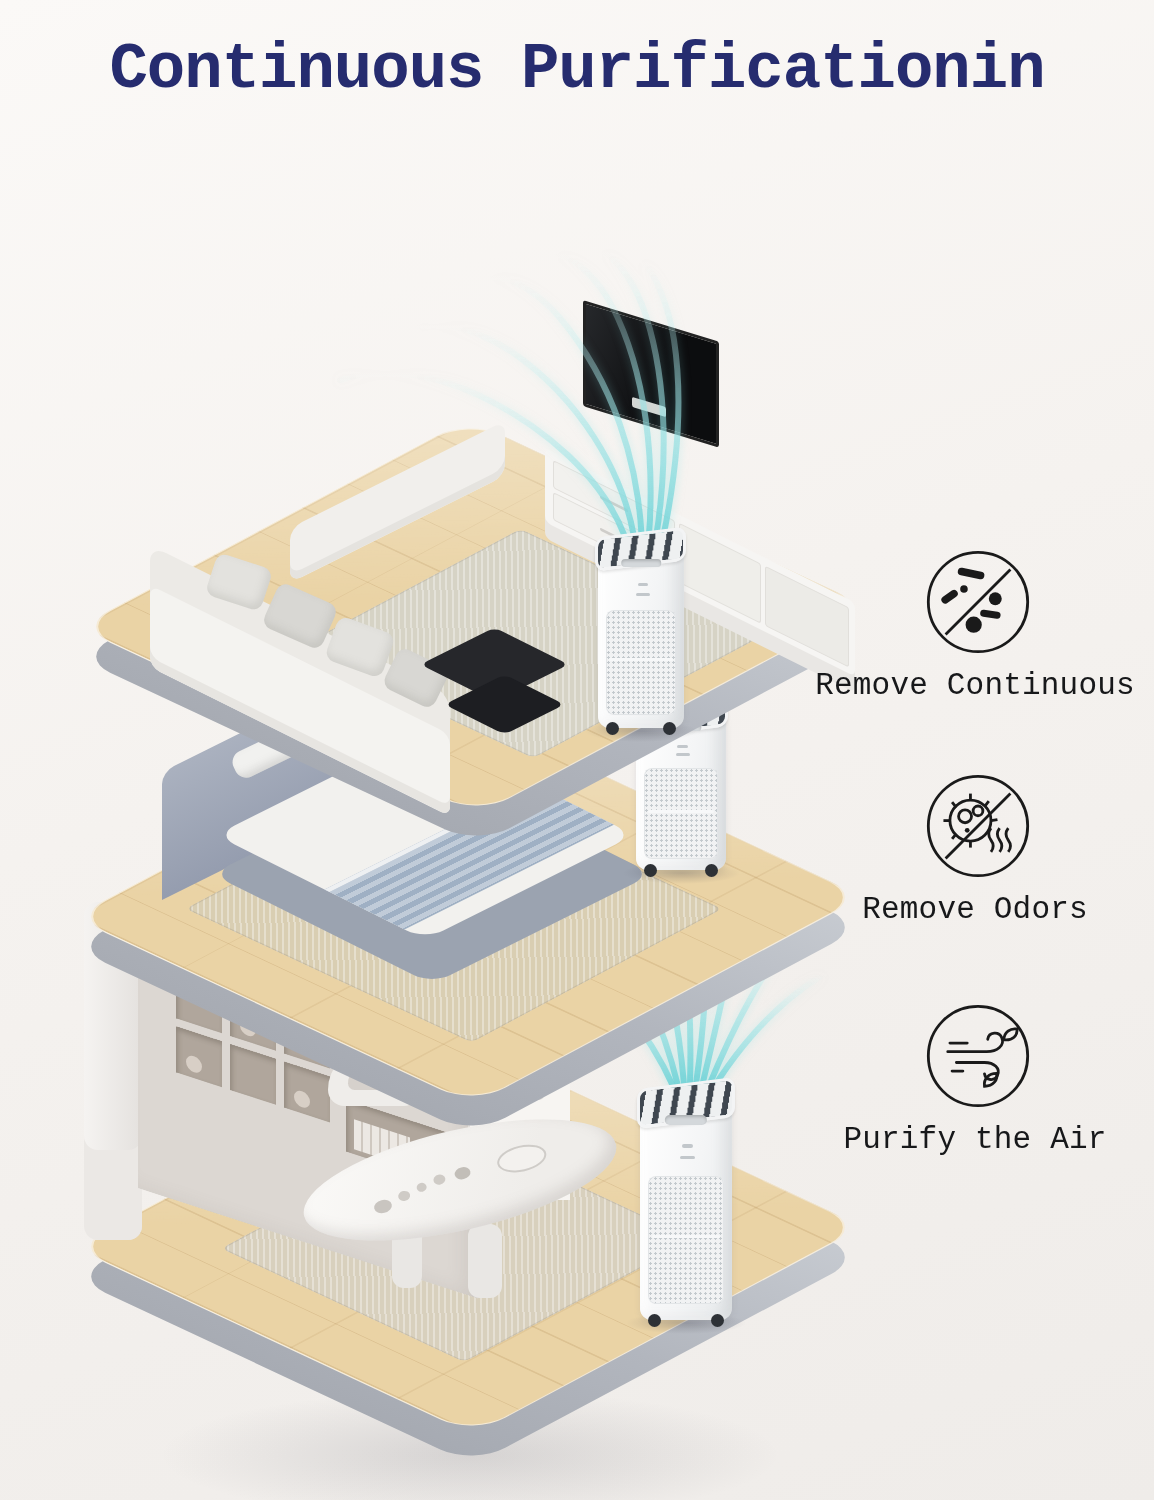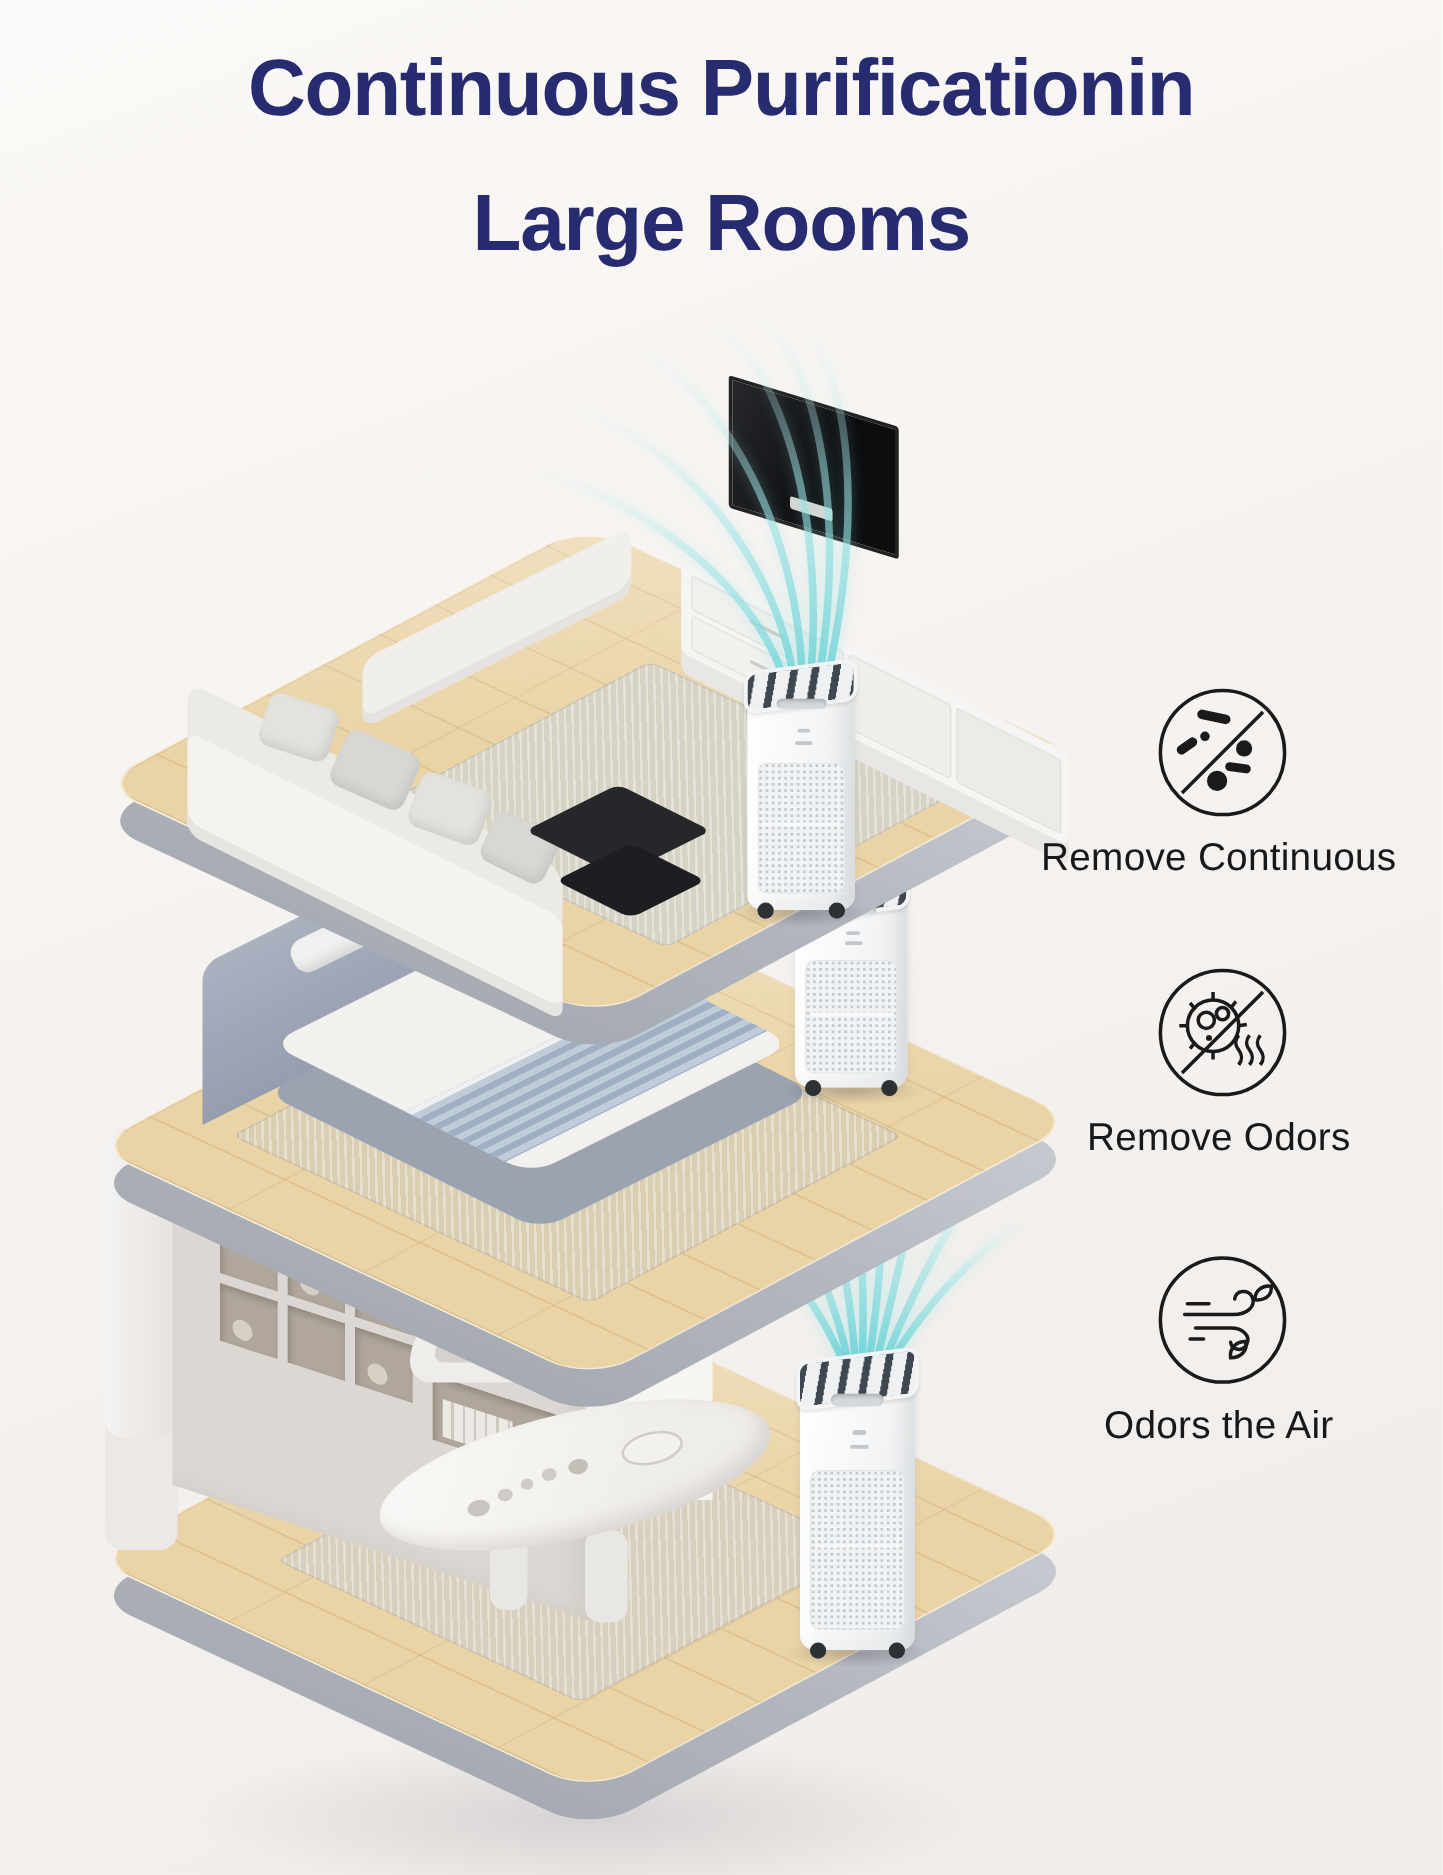--- a/index.html
+++ b/index.html
@@ -1,19 +1,19 @@
 <!DOCTYPE html>
 <html><head>
 <meta charset="utf-8">
 <style>
   html,body{margin:0;padding:0;}
   body{width:1154px;height:1500px;position:relative;overflow:hidden;
        font-family:"Liberation Sans",sans-serif;
        background:linear-gradient(160deg,#fbf9f7 0%,#f5f2ef 45%,#efece9 100%);}
-  .stage{position:absolute;inset:0;width:1154px;height:1500px;}
+  .stage{position:absolute;inset:0;width:1154px;height:1500px;font-family:Liberation Mono, monospace;}
 
   
   .title{position:absolute;top:16px;left:0;width:100%;text-align:center;z-index:50;
          color:#262c6f;font-weight:700;font-size:64px;line-height:108px;letter-spacing:-1px;}
 
   
   .feat-icon{position:absolute;left:924px;width:108px;height:108px;z-index:50;}
   .feat-label{position:absolute;left:800px;width:350px;text-align:center;z-index:50;
               font-size:31px;color:#17181a;letter-spacing:.2px;}
 
@@ -297,21 +297,20 @@
       <div class="pur-ctrl"></div>
       <div class="pur-ctrl c2"></div>
       <div class="pur-grille"></div>
       <div class="wheel w1"></div>
       <div class="wheel w2"></div>
     </div>
   </div>
 
   <div class="title">
     <div>Continuous Purificationin</div>
-    <div>Large Rooms</div>
   </div>
 
   <svg class="feat-icon" style="top:548px;" viewBox="0 0 100 100">
     <g fill="none" stroke="#1a1a1a" stroke-width="2.6">
       <circle cx="50" cy="50" r="46"></circle>
       <line x1="80" y1="20" x2="20" y2="80"></line>
     </g>
     <g fill="#1a1a1a">
       <rect x="31" y="20" width="25" height="7" rx="3.5" transform="rotate(12 43 24)"></rect>
       <circle cx="37" cy="38" r="3.5"></circle>
@@ -349,15 +348,15 @@
     <g fill="none" stroke="#1a1a1a" stroke-width="2.6" stroke-linecap="round">
       <circle cx="50" cy="50" r="46"></circle>
       <line x1="24" y1="38" x2="40" y2="38"></line>
       <path d="M22,46 h36 c10,0 17,-6 14,-13 c-2.5,-6 -12,-5.5 -13,1.5"></path>
       <path d="M74,35 c0,-7 6,-11 12,-10 c1,6 -4,11 -12,10 z"></path>
       <path d="M30,56 h26 c9,0 15,5.5 12,12 c-2.5,5.5 -11,5 -12,-1.5"></path>
       <path d="M56,78 c-1,-7 4,-12 11,-12 c2,6 -3,12 -11,12 z"></path>
       <line x1="26" y1="64" x2="36" y2="64"></line>
     </g>
   </svg>
-  <div class="feat-label" style="top:1122px;">Odors the Air</div>
+  <div class="feat-label" style="top:1122px;">Purify the Air</div>
 
 </div>
 
 </body></html>

